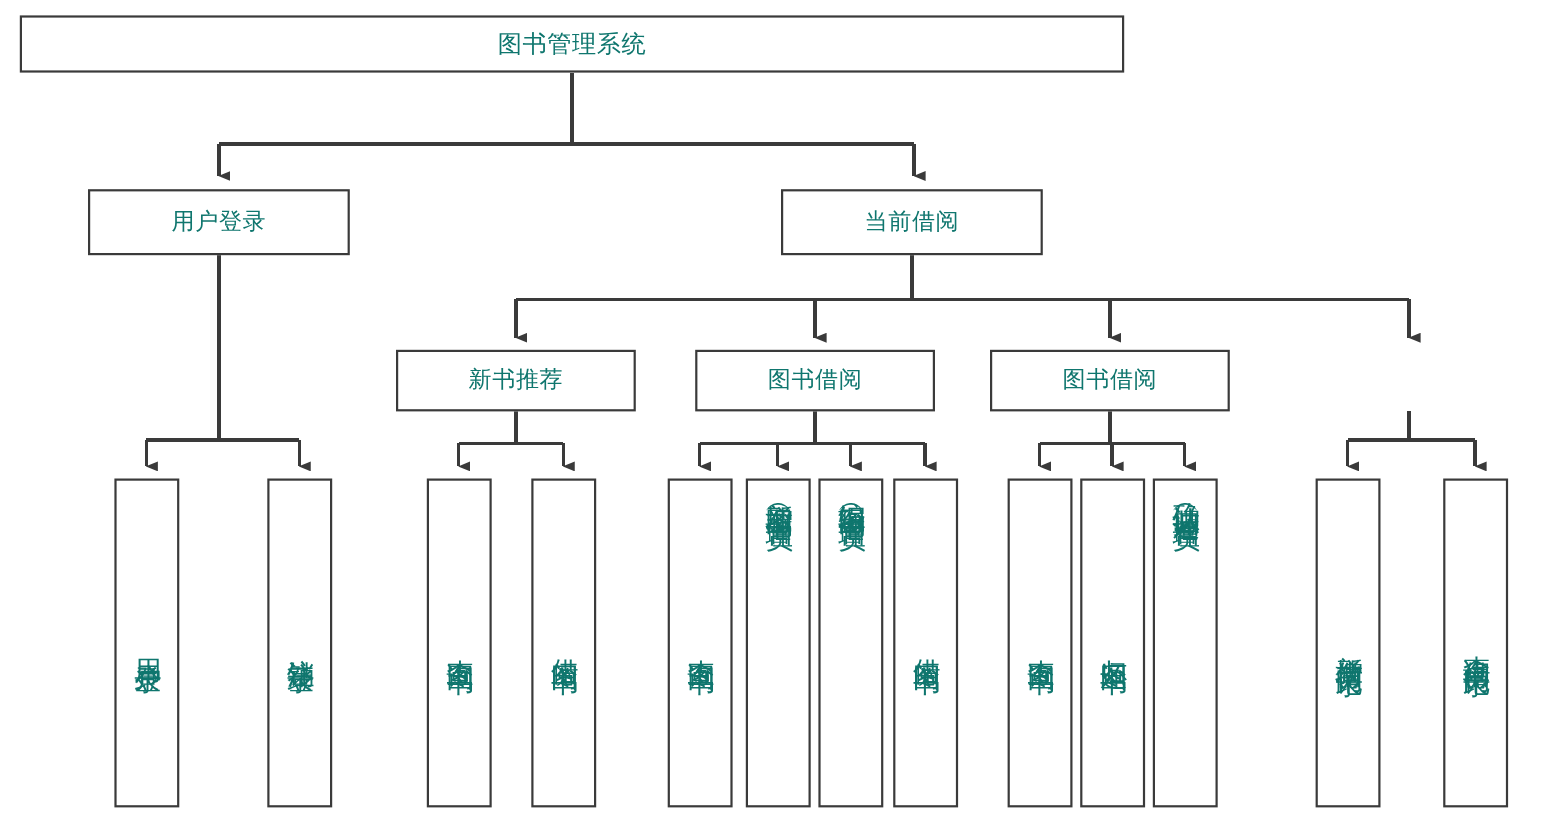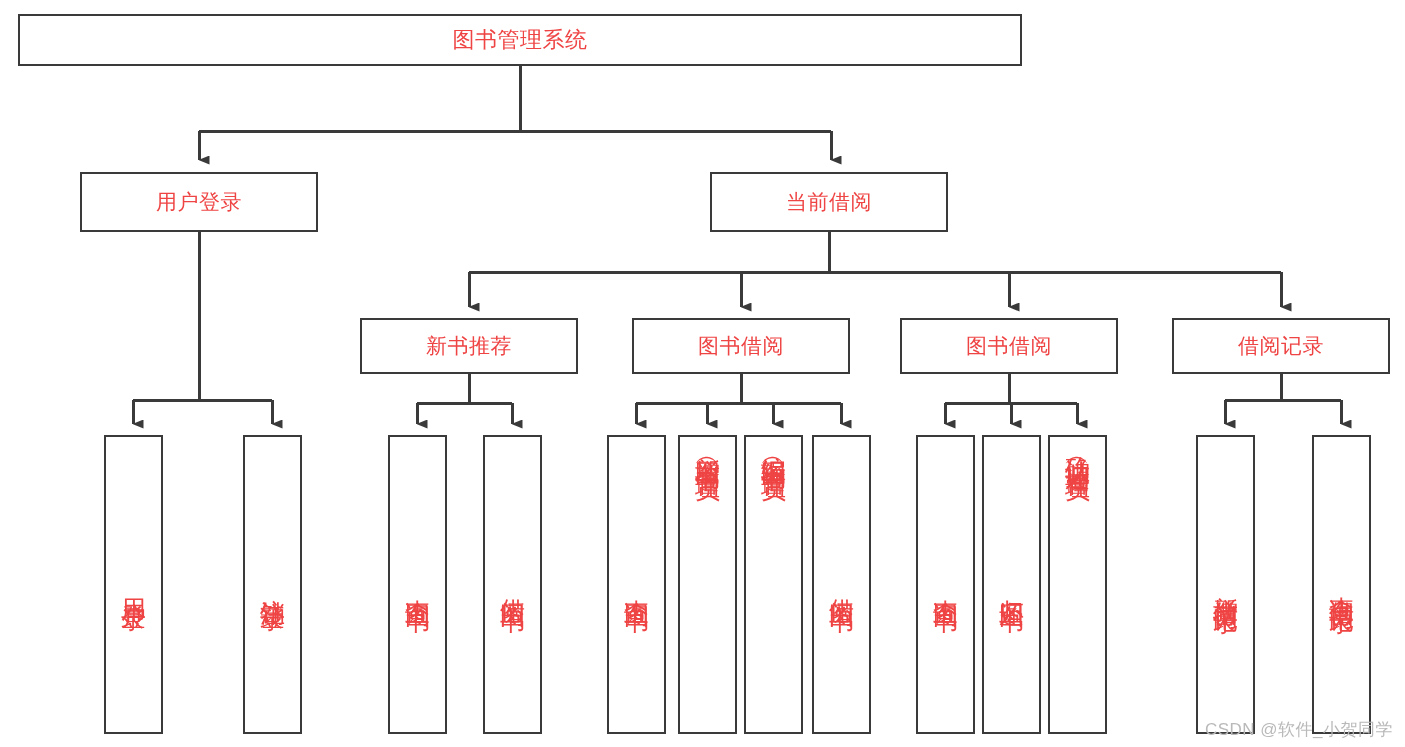--- a/index.html
+++ b/index.html
@@ -29,21 +29,21 @@
     pointer-events: none;
   }
   .node {
     position: absolute;
     box-sizing: border-box;
     border: 2px solid #3a3a3a;
     background: #ffffff;
     display: flex;
     align-items: center;
     justify-content: center;
-    color: #ef4444;
+    color: #0f766e;
   }
   .node-label {
     display: block;
     text-align: center;
     line-height: 1.18;
     letter-spacing: 0.5px;
     white-space: pre;
   }
   
   .node.horiz .node-label {
@@ -154,23 +154,20 @@
 
   <div class="node horiz" style="left:632px; top:318px; width:218px; height:56px;">
     <span class="node-label">图书借阅</span>
   </div>
   <div class="node horiz" style="left:360px; top:318px; width:218px; height:56px;">
     <span class="node-label">新书推荐</span>
   </div>
   <div class="node horiz" style="left:900px; top:318px; width:218px; height:56px;">
     <span class="node-label">图书借阅</span>
   </div>
-  <div class="node horiz" style="left:1172px; top:318px; width:218px; height:56px;">
-    <span class="node-label">借阅记录</span>
-  </div>
 
   <div class="node vert centered" style="left:104px; top:435px; width:59px; height:299px;">
     <span class="node-label">用户登录</span>
   </div>
   <div class="node vert centered" style="left:243px; top:435px; width:59px; height:299px;">
     <span class="node-label">注销登录</span>
   </div>
   <div class="node vert centered" style="left:388px; top:435px; width:59px; height:299px;">
     <span class="node-label">查询图书</span>
   </div>
@@ -198,14 +195,13 @@
   <div class="node vert topped" style="left:1048px; top:435px; width:59px; height:299px;">
     <span class="node-label">确认归还（管理员）</span>
   </div>
   <div class="node vert centered" style="left:1196px; top:435px; width:59px; height:299px;">
     <span class="node-label">新增借阅记录</span>
   </div>
   <div class="node vert centered" style="left:1312px; top:435px; width:59px; height:299px;">
     <span class="node-label">查询借阅记录</span>
   </div>
 
-  <div class="watermark">CSDN @软件_小贺同学</div>
 </div>
 
 </body></html>

